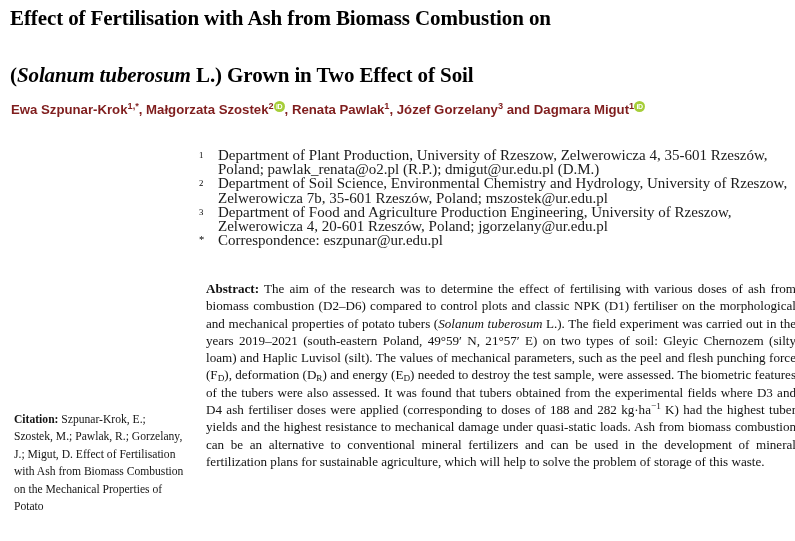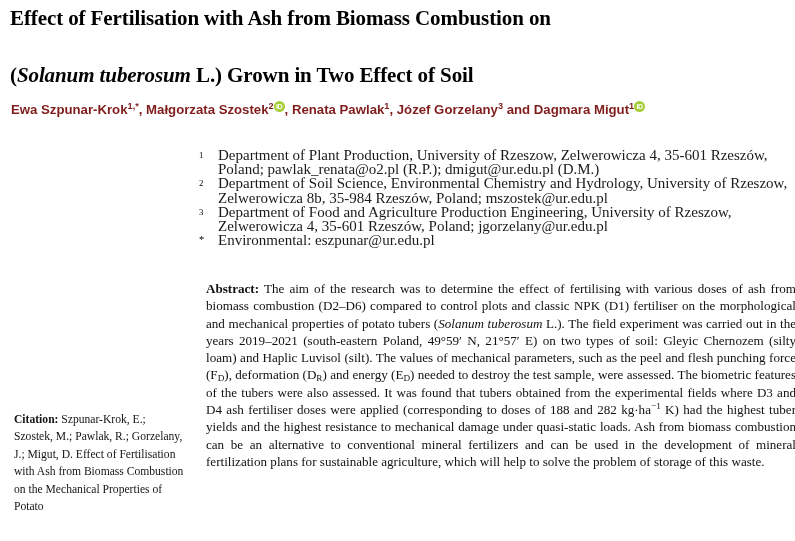--- a/index.html
+++ b/index.html
@@ -184,29 +184,29 @@
   <span><span>Ewa Szpunar-Krok</span><sup>1,*</sup></span><span>, </span><span><span>Małgorzata Szostek</span><sup>2</sup><span class="orcid-icon"></span></span><span>, </span><span><span>Renata Pawlak</span><sup>1</sup></span><span>, </span><span><span>Józef Gorzelany</span><sup>3</sup></span><span> and </span><span><span>Dagmara Migut</span><sup>1</sup><span class="orcid-icon"></span></span>
 </div>
 
 <div id="affiliations">
   <div class="aff-row">
     <div class="aff-marker"><sup>1</sup></div>
     <div class="aff-text">Department of Plant Production, University of Rzeszow, Zelwerowicza 4, 35-601 Rzeszów, Poland; pawlak_renata@o2.pl (R.P.); dmigut@ur.edu.pl (D.M.)</div>
   </div>
   <div class="aff-row">
     <div class="aff-marker"><sup>2</sup></div>
-    <div class="aff-text">Department of Soil Science, Environmental Chemistry and Hydrology, University of Rzeszow, Zelwerowicza 8b, 35-984 Rzeszów, Poland; mszostek@ur.edu.pl</div>
+    <div class="aff-text">Department of Soil Science, Environmental Chemistry and Hydrology, University of Rzeszow, Zelwerowicza 7b, 35-601 Rzeszów, Poland; mszostek@ur.edu.pl</div>
   </div>
   <div class="aff-row">
     <div class="aff-marker"><sup>3</sup></div>
-    <div class="aff-text">Department of Food and Agriculture Production Engineering, University of Rzeszow, Zelwerowicza 4, 35-601 Rzeszów, Poland; jgorzelany@ur.edu.pl</div>
+    <div class="aff-text">Department of Food and Agriculture Production Engineering, University of Rzeszow, Zelwerowicza 4, 20-601 Rzeszów, Poland; jgorzelany@ur.edu.pl</div>
   </div>
   <div class="aff-row">
     <div class="aff-marker">*</div>
-    <div class="aff-text">Environmental: eszpunar@ur.edu.pl</div>
+    <div class="aff-text">Correspondence: eszpunar@ur.edu.pl</div>
   </div>
 </div>
 
 <div id="abstract-block">
   <span class="lead">Abstract:</span><span> The aim of the research was to determine the effect of fertilising with various doses of ash from biomass combustion (D2–D6) compared to control plots and classic NPK (D1) fertiliser on the morphological and mechanical properties of potato tubers (</span><span class="it">Solanum tuberosum</span><span> L.). The field experiment was carried out in the years 2019–2021 (south-eastern Poland, 49°59′ N, 21°57′ E) on two types of soil: Gleyic Chernozem (silty loam) and Haplic Luvisol (silt). The values of mechanical parameters, such as the peel and flesh punching force (F</span><sub>D</sub><span>), deformation (D</span><sub>R</sub><span>) and energy (E</span><sub>D</sub><span>) needed to destroy the test sample, were assessed. The biometric features of the tubers were also assessed. It was found that tubers obtained from the experimental fields where D3 and D4 ash fertiliser doses were applied (corresponding to doses of 188 and 282 kg·ha</span><sup>−1</sup><span> K) had the highest tuber yields and the highest resistance to mechanical damage under quasi-static loads. Ash from biomass combustion can be an alternative to conventional mineral fertilizers and can be used in the development of mineral fertilization plans for sustainable agriculture, which will help to solve the problem of storage of this waste.</span>
 </div>
 
 <div id="sidebar">
 
 

